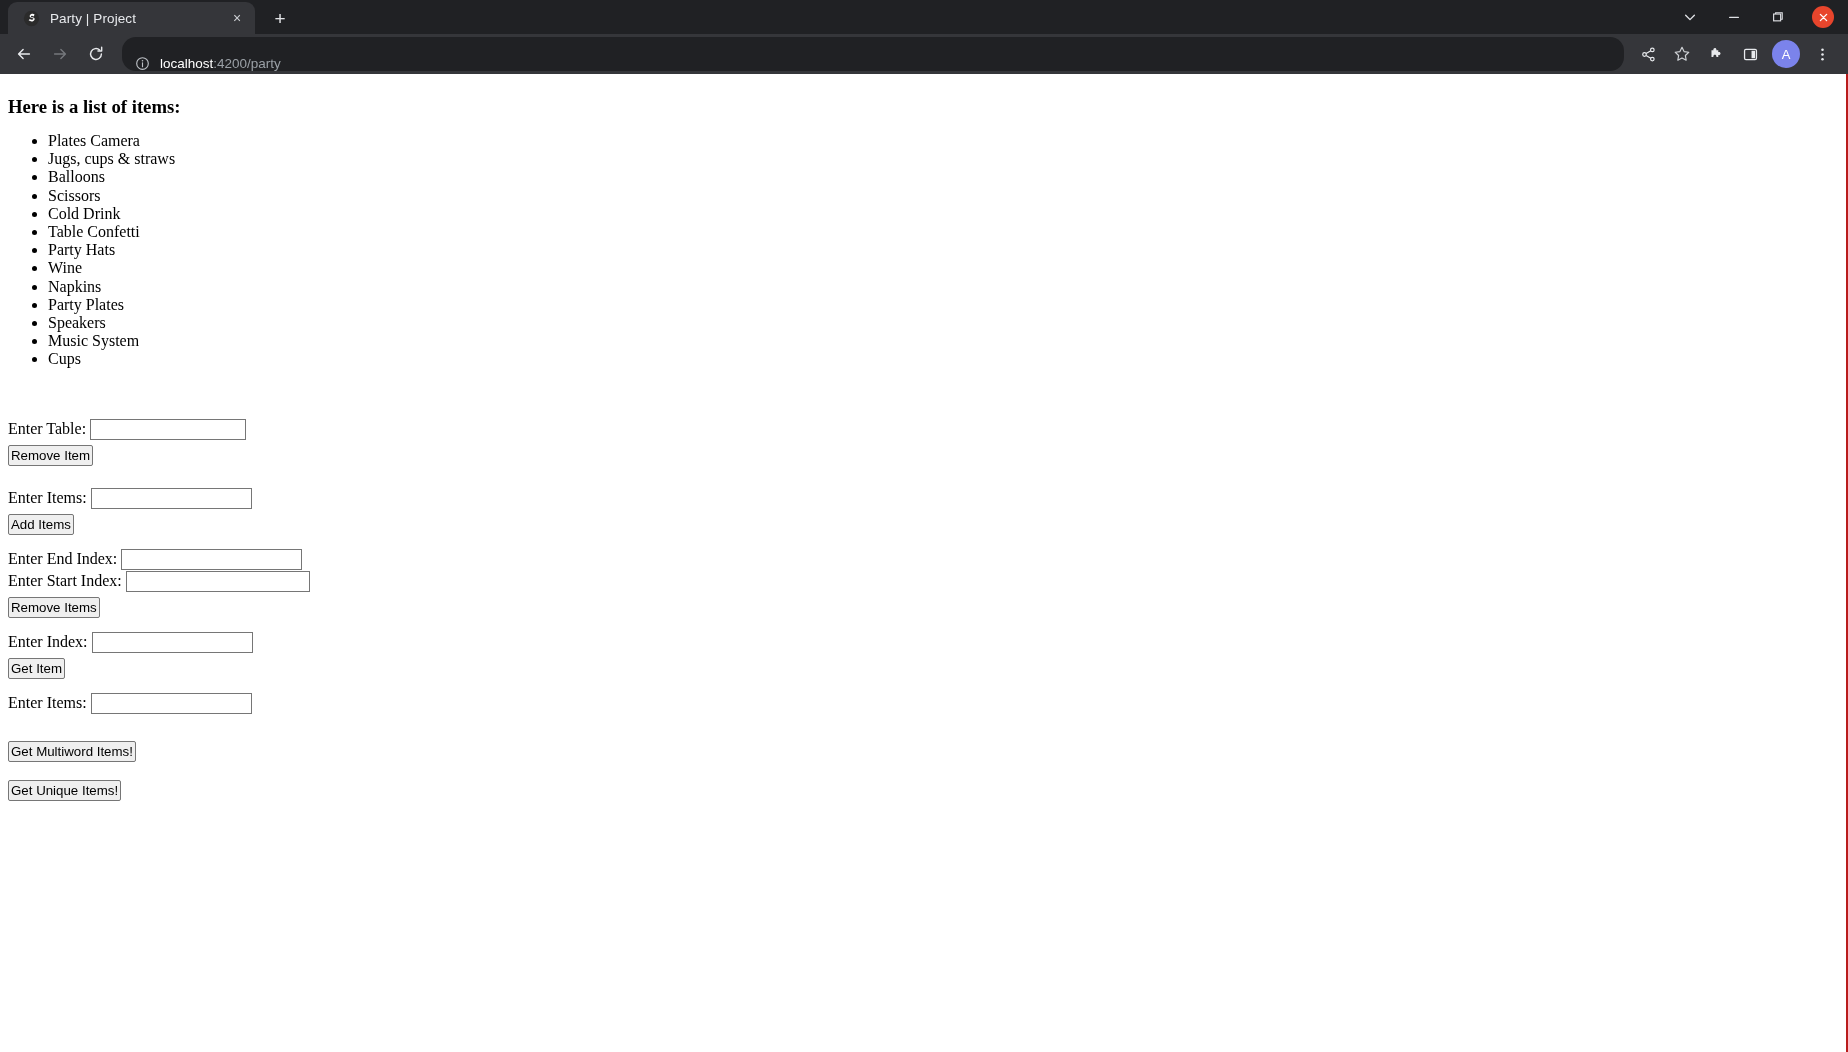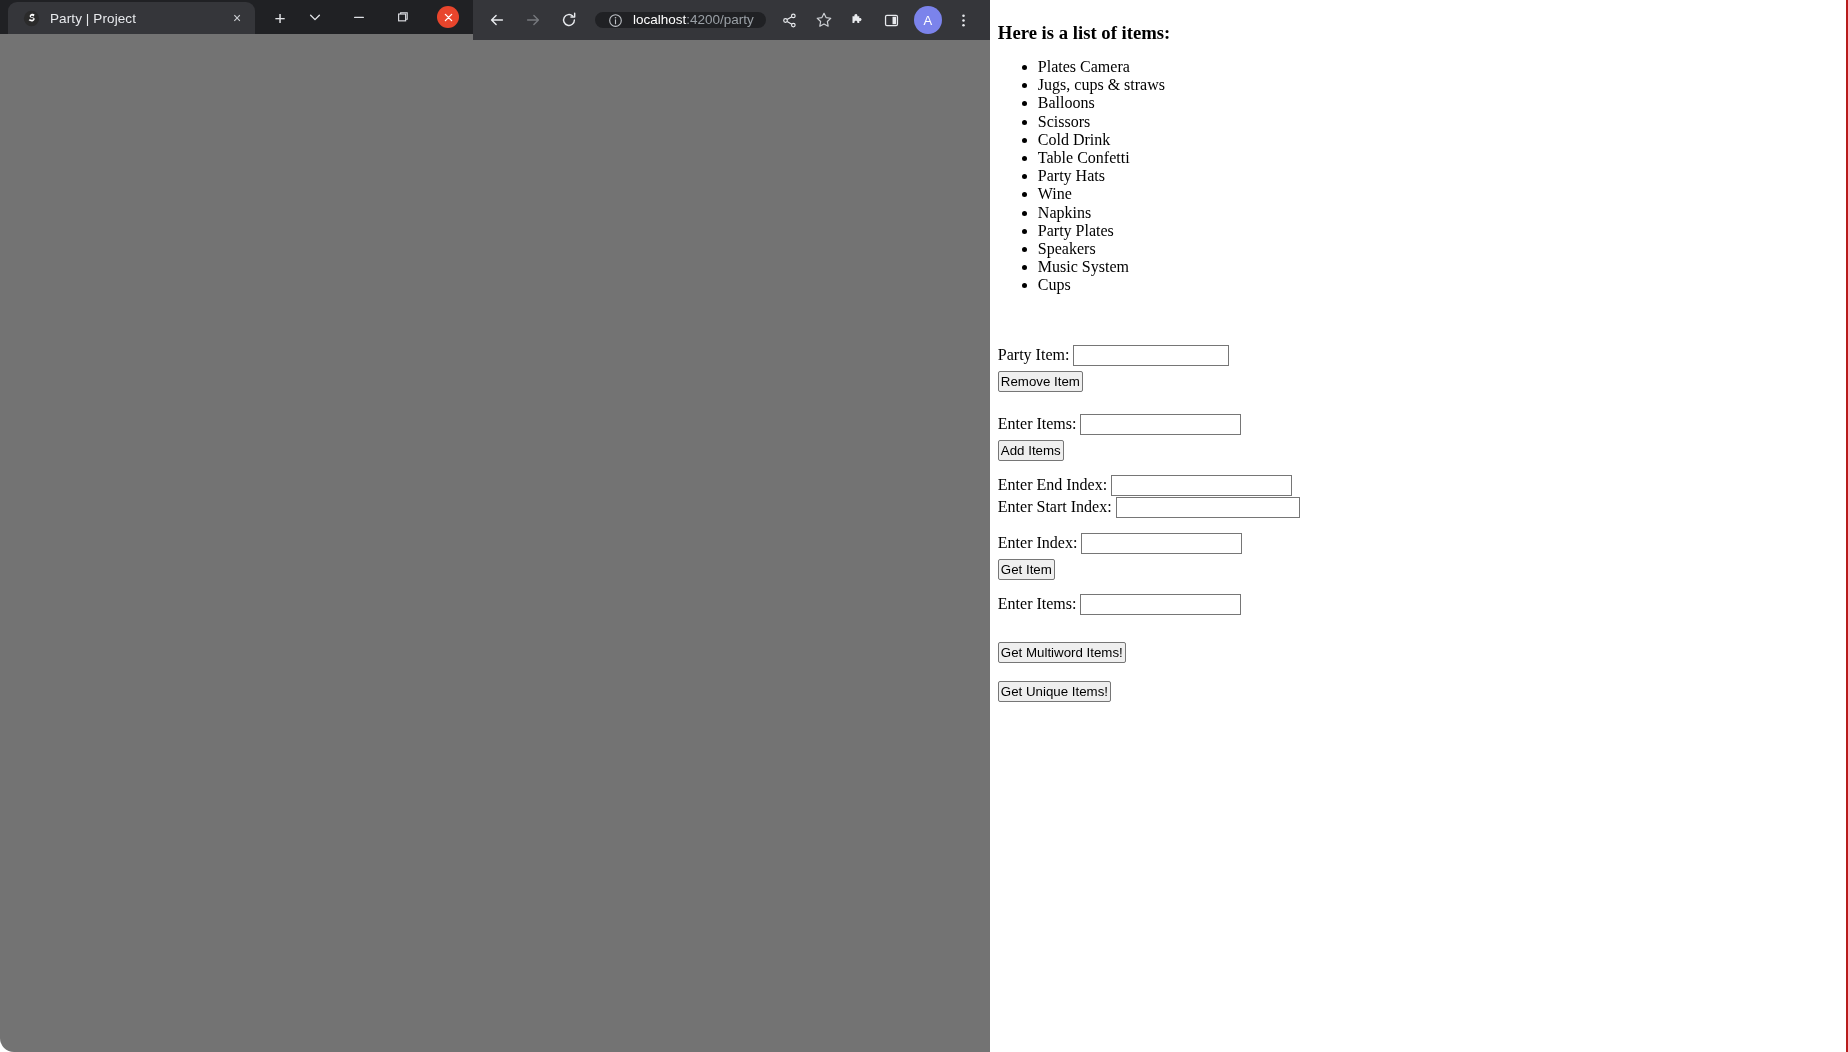--- a/index.html
+++ b/index.html
@@ -12,24 +12,23 @@
     height: 1052px;
     overflow: hidden;
     font-family: "Liberation Serif", serif;
   }
 
   
   .browser-window {
     width: 1848px;
     height: 1052px;
     display: flex;
-    flex-direction: row;
-    background: #737373;
-    box-sizing: border-box;
-    border-radius: 14px;
+    flex-direction: column;
+    background: #e5e5e5;
+    box-sizing: border-box;
   }
 
   
   .tab-strip {
     height: 34px;
     background: #202124;
     display: flex;
     align-items: flex-end;
     position: relative;
     flex: none;
@@ -140,25 +139,25 @@
     justify-content: center;
     border-radius: 50%;
     flex: none;
     margin-right: 4px;
     color: #e8eaed;
   }
   .nav-btn.disabled { color: #75787c; }
 
   .omnibox {
     flex: 1 1 auto;
-    height: 16px;
+    height: 34px;
     background: #202124;
     border-radius: 14px;
     display: flex;
-    align-items: flex-start;
+    align-items: flex-end;
     padding: 0 12px;
     margin: 0 8px 0 6px;
     box-sizing: border-box;
     min-width: 0;
   }
   .omnibox-info {
     width: 16px;
     height: 16px;
     flex: none;
     margin-right: 10px;
@@ -414,21 +413,21 @@
         <li>Party Plates</li>
         <li>Speakers</li>
         <li>Music System</li>
         <li>Cups</li>
       </ul>
 
       <div class="gap-lg"></div>
 
       <div>
         <div class="field-row">
-          <span class="field-label">Party Item:</span>
+          <span class="field-label">Enter Table:</span>
           <input class="text-input w-150" type="text" value="" style="">
         </div>
         <div class="btn-row">
           <button class="html-btn">Remove Item</button>
         </div>
       </div>
 
       <div class="gap-md"></div>
 
       <div>
@@ -445,20 +444,23 @@
 
       <div>
         <div class="field-row">
           <span class="field-label">Enter End Index:</span>
           <input class="text-input w-175" type="text" value="" style="">
         </div>
         <div class="field-row">
           <span class="field-label">Enter Start Index:</span>
           <input class="text-input w-178" type="text" value="" style="">
         </div>
+        <div class="btn-row">
+          <button class="html-btn">Remove Items</button>
+        </div>
       </div>
 
       <div class="gap-sm"></div>
 
       <div>
         <div class="field-row">
           <span class="field-label">Enter Index:</span>
           <input class="text-input w-155" type="text" value="" style="">
         </div>
         <div class="btn-row">

